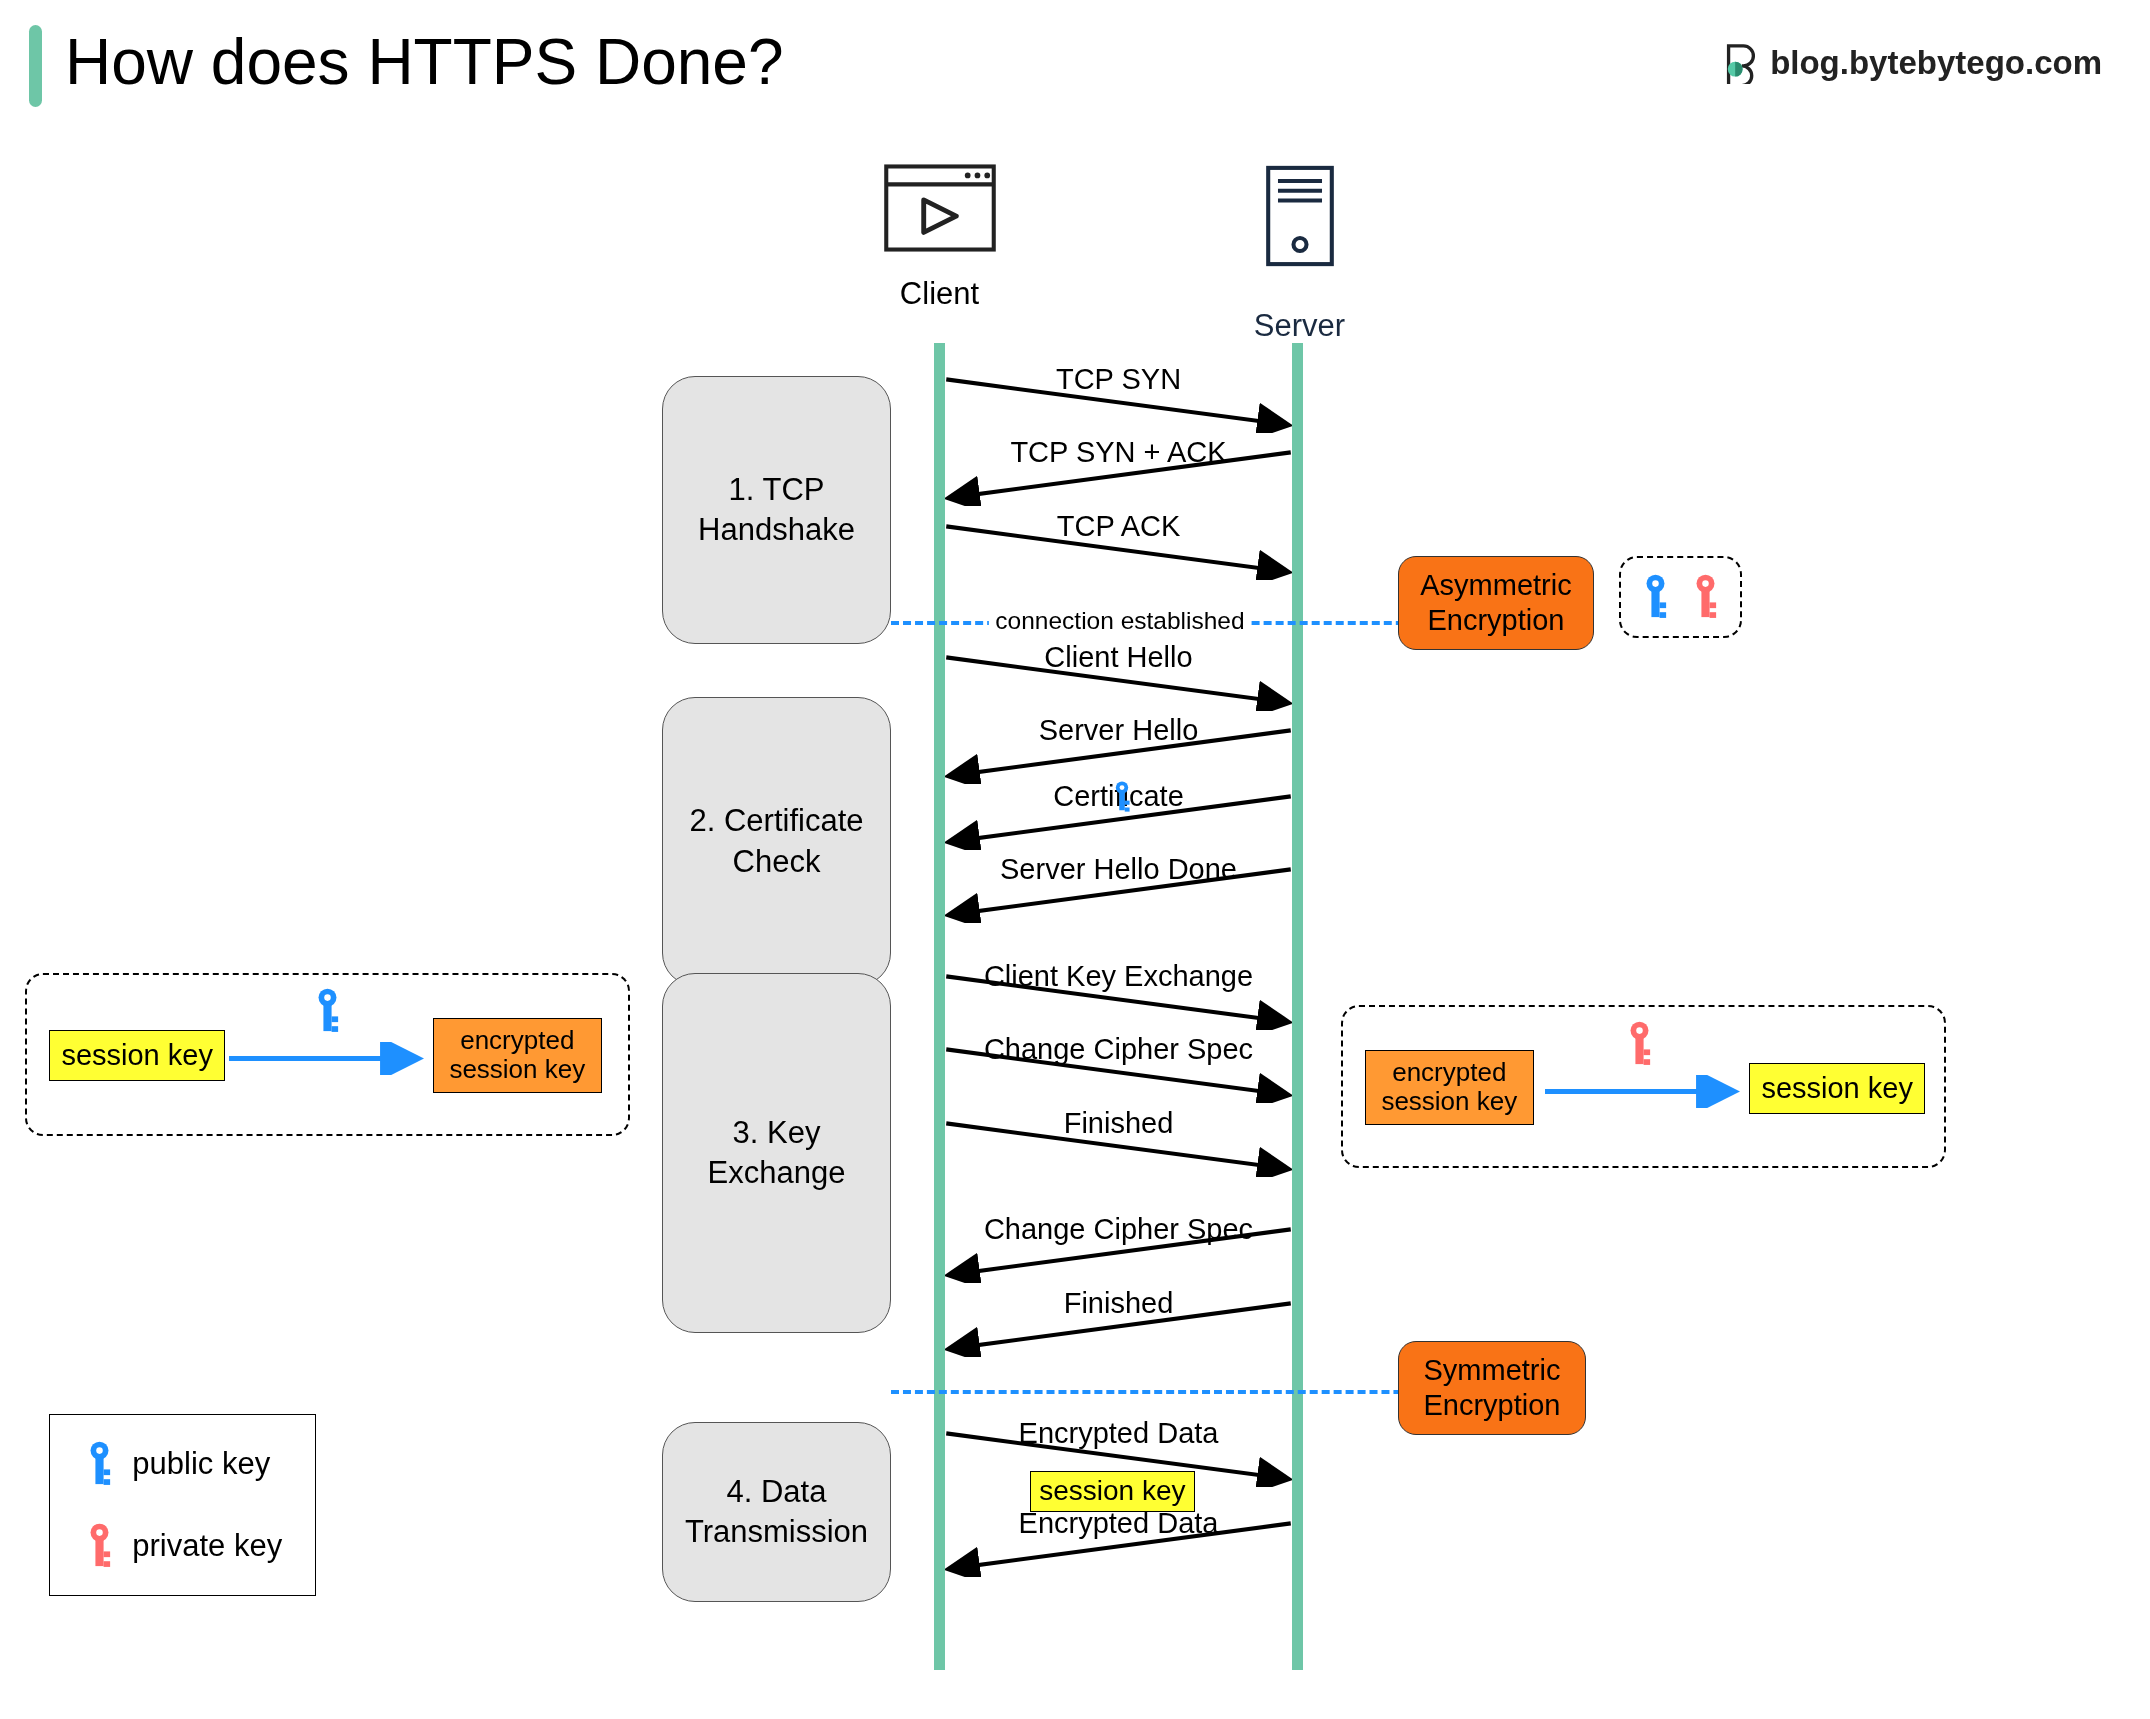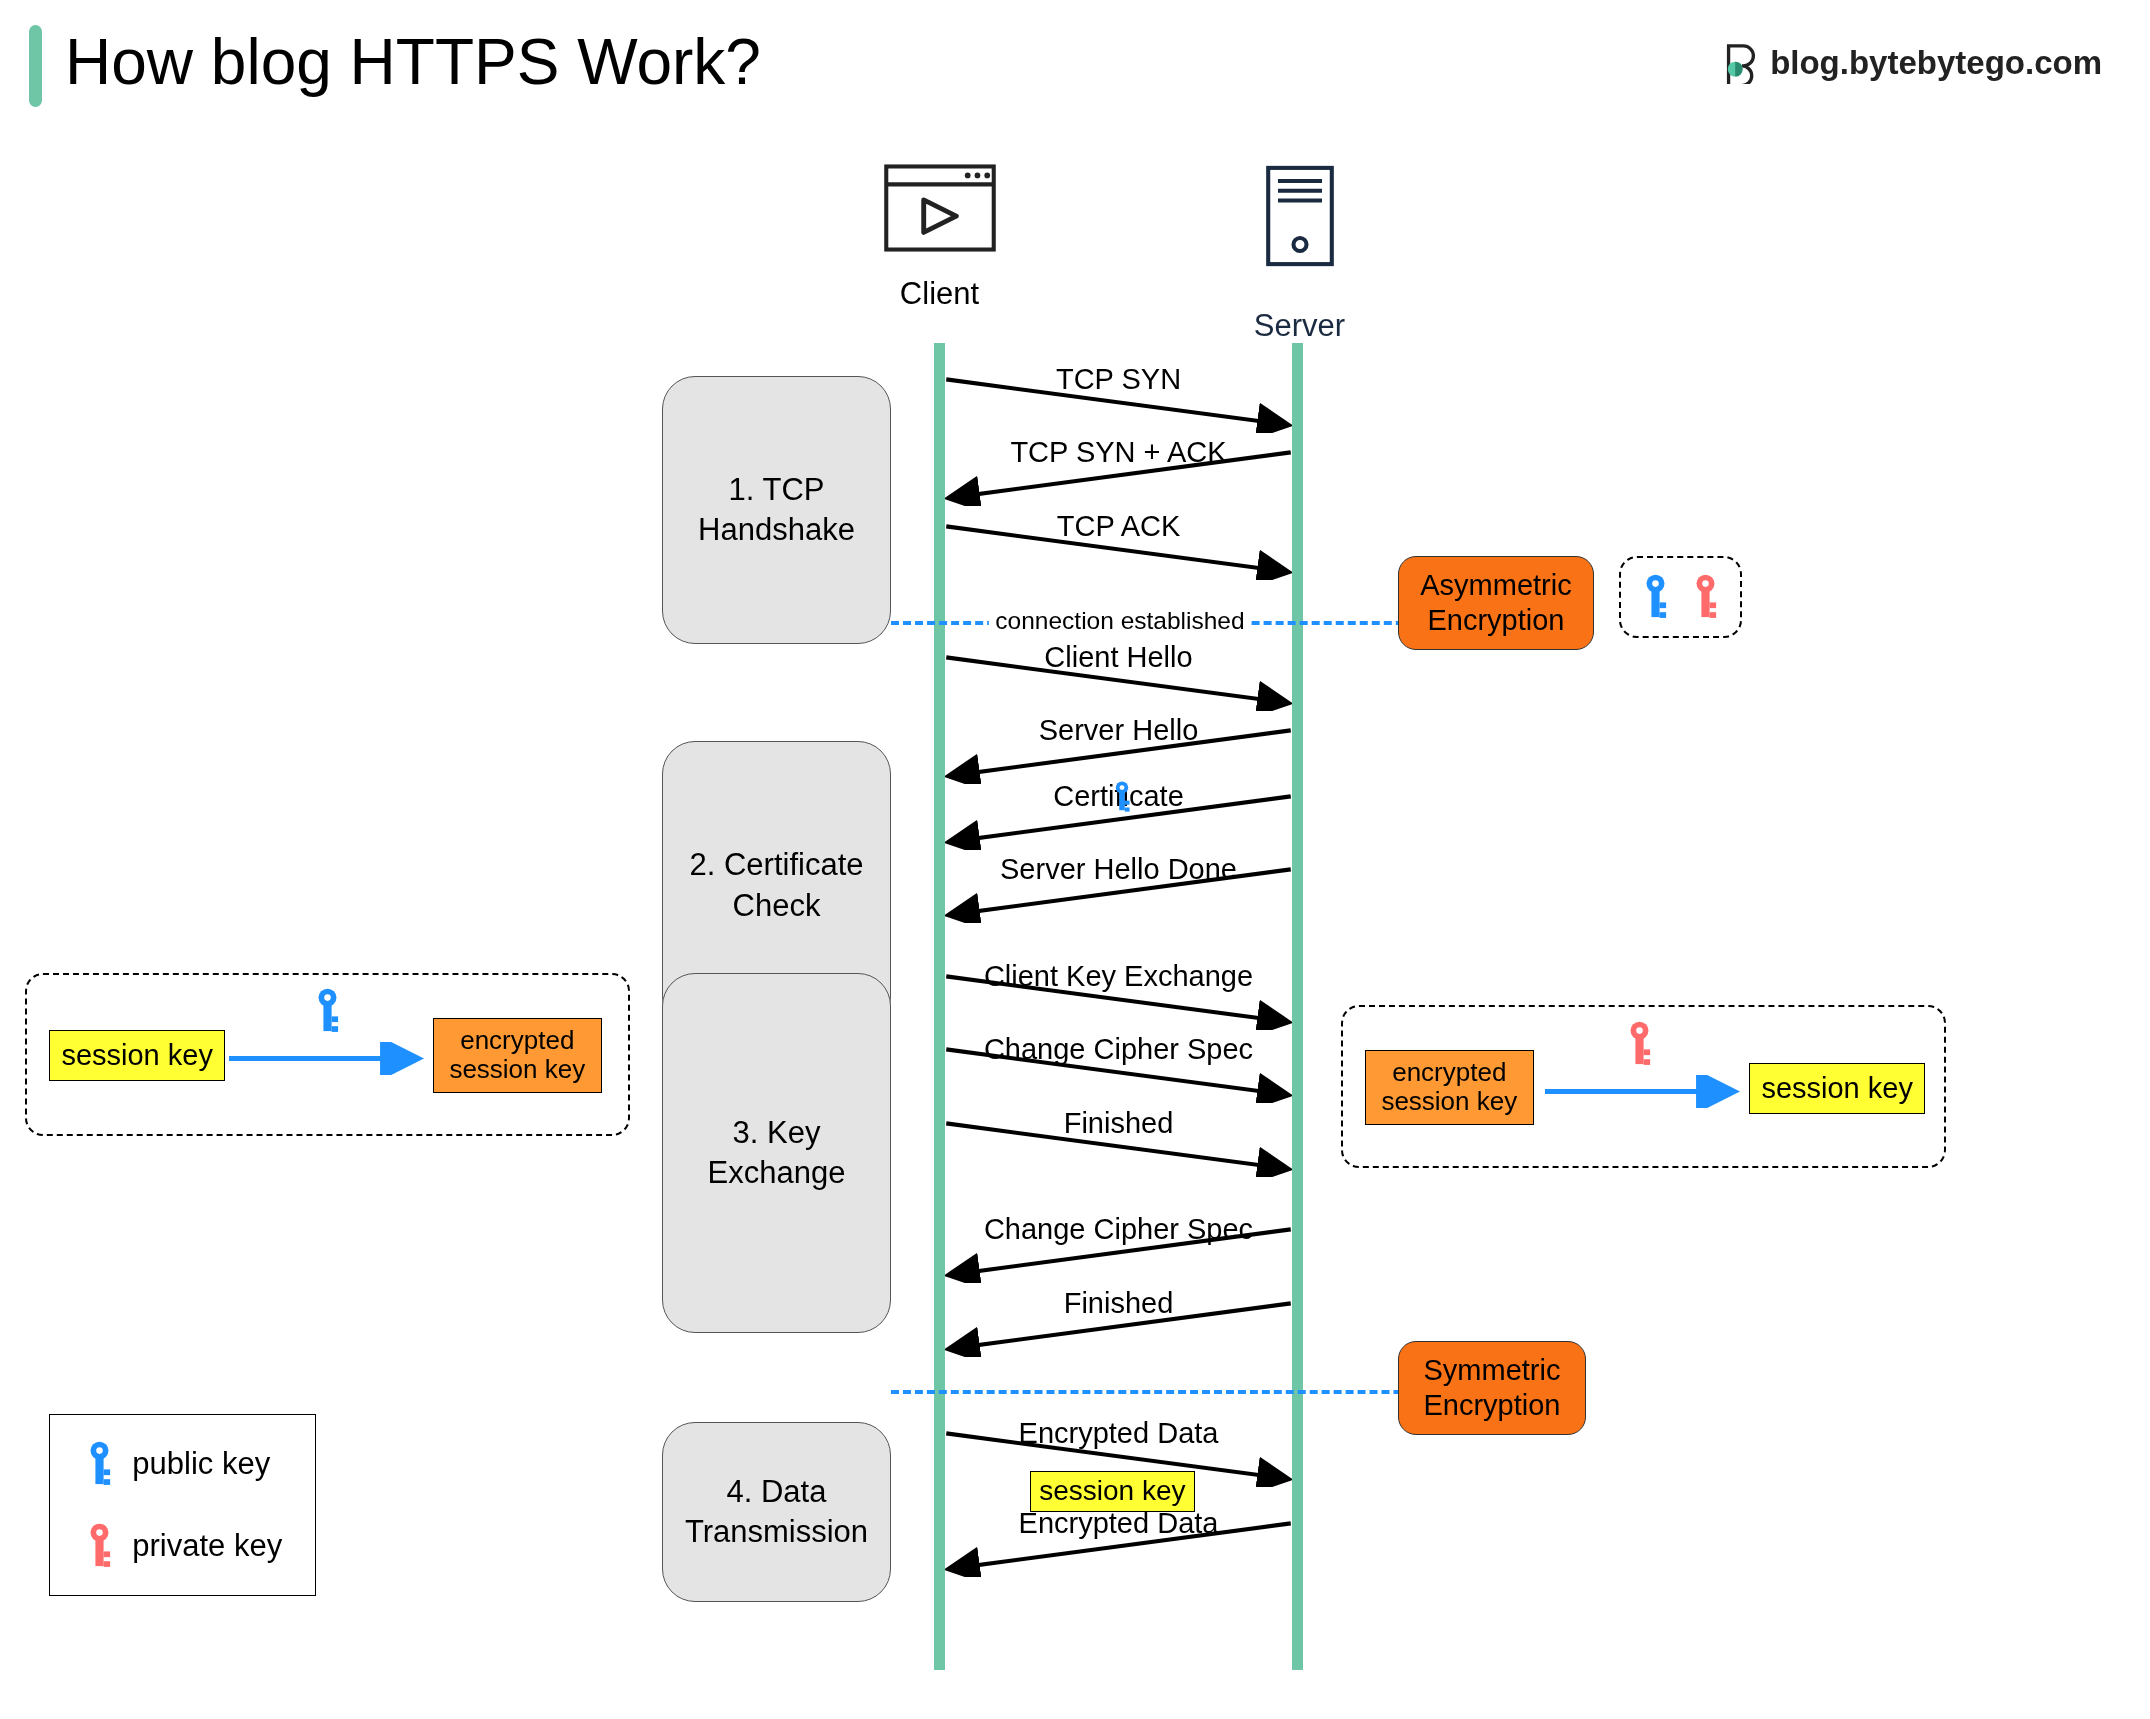--- a/index.html
+++ b/index.html
@@ -105,21 +105,21 @@
   }
   .legend-row { display: flex; align-items: center; gap: 16.3px; font-size: 31px; }
 
   .key-svg { width: 33px; height: 49px; }
   .key-svg-sm { width: 26px; height: 39px; }
 </style>
 </head>
 <body>
 
 <div class="title-bar"></div>
-<div class="title">How blog HTTPS Work?</div>
+<div class="title">How does HTTPS Done?</div>
 
 <div class="brand">
   <svg class="brand-logo" viewBox="0 0 52 52">
     <path d="M14 6 h18 a12 12 0 0 1 0 24 h-2 a12 12 0 0 1 0 24 h-16 z" fill="none" stroke="#222" stroke-width="4"></path>
     <circle cx="22" cy="34" r="9" fill="#55c9a6"></circle>
     <path d="M22 25 a9 9 0 0 1 0 18 z" fill="#2a8c6e"></path>
   </svg>
   <span class="brand-text">blog.bytebytego.com</span>
 </div>
 
@@ -142,21 +142,21 @@
     <line x1="18" y1="46" x2="72" y2="46" stroke="#1a2a40" stroke-width="5"></line>
     <circle cx="45" cy="100" r="8" fill="none" stroke="#1a2a40" stroke-width="5"></circle>
   </svg>
   <div class="label">Server</div>
 </div>
 
 <div class="lifeline client"></div>
 <div class="lifeline server"></div>
 
 <div class="phase-box" style="top:376px;height:268px">1. TCP Handshake</div>
-<div class="phase-box" style="top:741px;height:289px">2. Certificate Check</div>
+<div class="phase-box" style="top:697px;height:289px">2. Certificate Check</div>
 <div class="phase-box" style="top:973px;height:360px">3. Key Exchange</div>
 <div class="phase-box" style="top:1422px;height:180px">4. Data Transmission</div>
 
 <svg width="0" height="0" style="position:absolute">
   <defs>
     <marker id="ah" viewBox="0 0 12 12" refX="10" refY="6" markerWidth="9" markerHeight="9" orient="auto">
       <path d="M0 0 L12 6 L0 12 z" fill="#000"></path>
     </marker>
     <marker id="ahb" viewBox="0 0 12 12" refX="10" refY="6" markerWidth="9" markerHeight="9" orient="auto">
       <path d="M0 0 L12 6 L0 12 z" fill="#1e90ff"></path>

